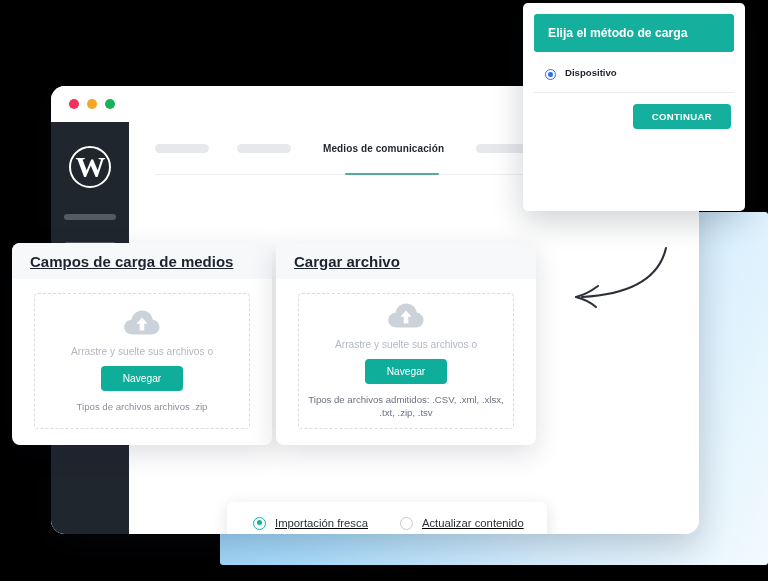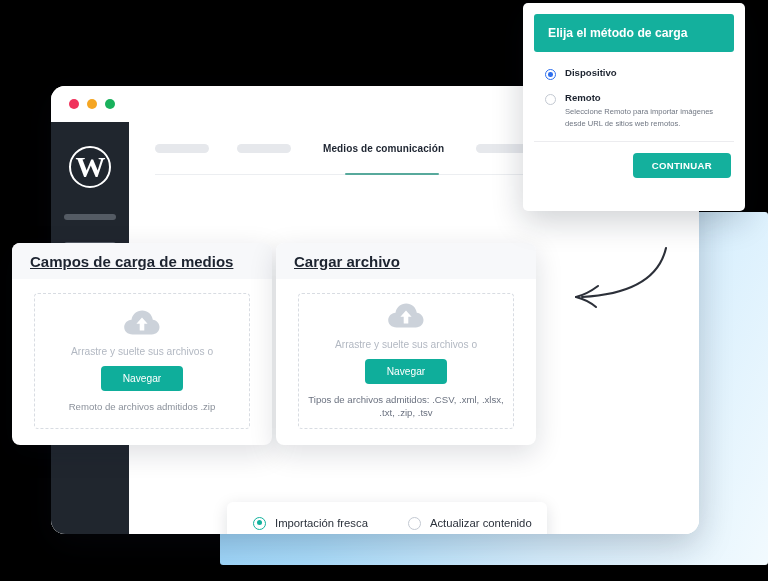--- a/index.html
+++ b/index.html
@@ -143,21 +143,22 @@
     left: 98px;
     top: 380px;
     width: 320px;
     height: 42px;
     background: #ffffff;
     border-radius: 6px;
     box-shadow: 0 4px 16px rgba(16,24,40,0.13);
     display: flex;
     align-items: center;
     padding-left: 26px;
-    gap: 40px;
+    gap: 32px;
+    text-decoration: underline;
   }
   .radio-line { display: flex; align-items: center; gap: 9px; }
   .radio {
     width: 13px; height: 13px; border-radius: 50%;
     border: 1.4px solid #c3c9d2;
     background: #fff;
     flex: 0 0 auto;
     position: relative;
   }
   .radio.checked { border-color: #12b29d; }
@@ -357,21 +358,21 @@
     <div class="card-body">
       <div class="dropzone">
         <span class="cloud-icon">
           <svg width="38" height="28" viewBox="0 0 38 28" xmlns="http://www.w3.org/2000/svg">
             <path d="M9.6 25.5h19.2c4.5 0 7.7-3.3 7.7-7.4 0-3.9-2.9-7-6.7-7.4C28.9 5.3 24.5 1.6 19.2 1.6c-5.4 0-9.9 3.9-10.7 9.1C4.3 11 1.2 14.2 1.2 18.1c0 4.1 3.3 7.4 8.4 7.4z" fill="#ccd2da"></path>
             <path d="M19 8.5l5.6 6.3h-3.3v6.6h-4.6v-6.6h-3.3z" fill="#ffffff"></path>
           </svg>
         </span>
         <div class="dz-text">Arrastre y suelte sus archivos o</div>
         <button class="browse-btn">Navegar</button>
-        <div class="dz-types">Remoto de archivos admitidos .zip</div>
+        <div class="dz-types">Tipos de archivos archivos .zip</div>
       </div>
     </div>
   </div>
 
   <div class="upload-card right">
     <div class="card-header">Cargar archivo</div>
     <div class="card-body">
       <div class="dropzone">
         <span class="cloud-icon">
           <svg width="38" height="28" viewBox="0 0 38 28" xmlns="http://www.w3.org/2000/svg">
@@ -398,27 +399,20 @@
     <div class="modal-header">Elija el método de carga</div>
     <div class="modal-body">
 
       <div class="opt-row">
         <span class="opt-radio checked"></span>
         <span>
           <div class="opt-title">Dispositivo</div>
         </span>
       </div>
 
-      <div class="opt-row">
-        <span class="opt-radio"></span>
-        <span>
-          <div class="opt-title">Remoto</div>
-          <div class="opt-desc">Seleccione Remoto para importar imágenes desde URL de sitios web remotos.</div>
-        </span>
-      </div>
 
     </div>
     <div class="modal-divider"></div>
     <div class="modal-footer">
       <button class="continue-btn">CONTINUAR</button>
     </div>
   </div>
 
 </div>
 

